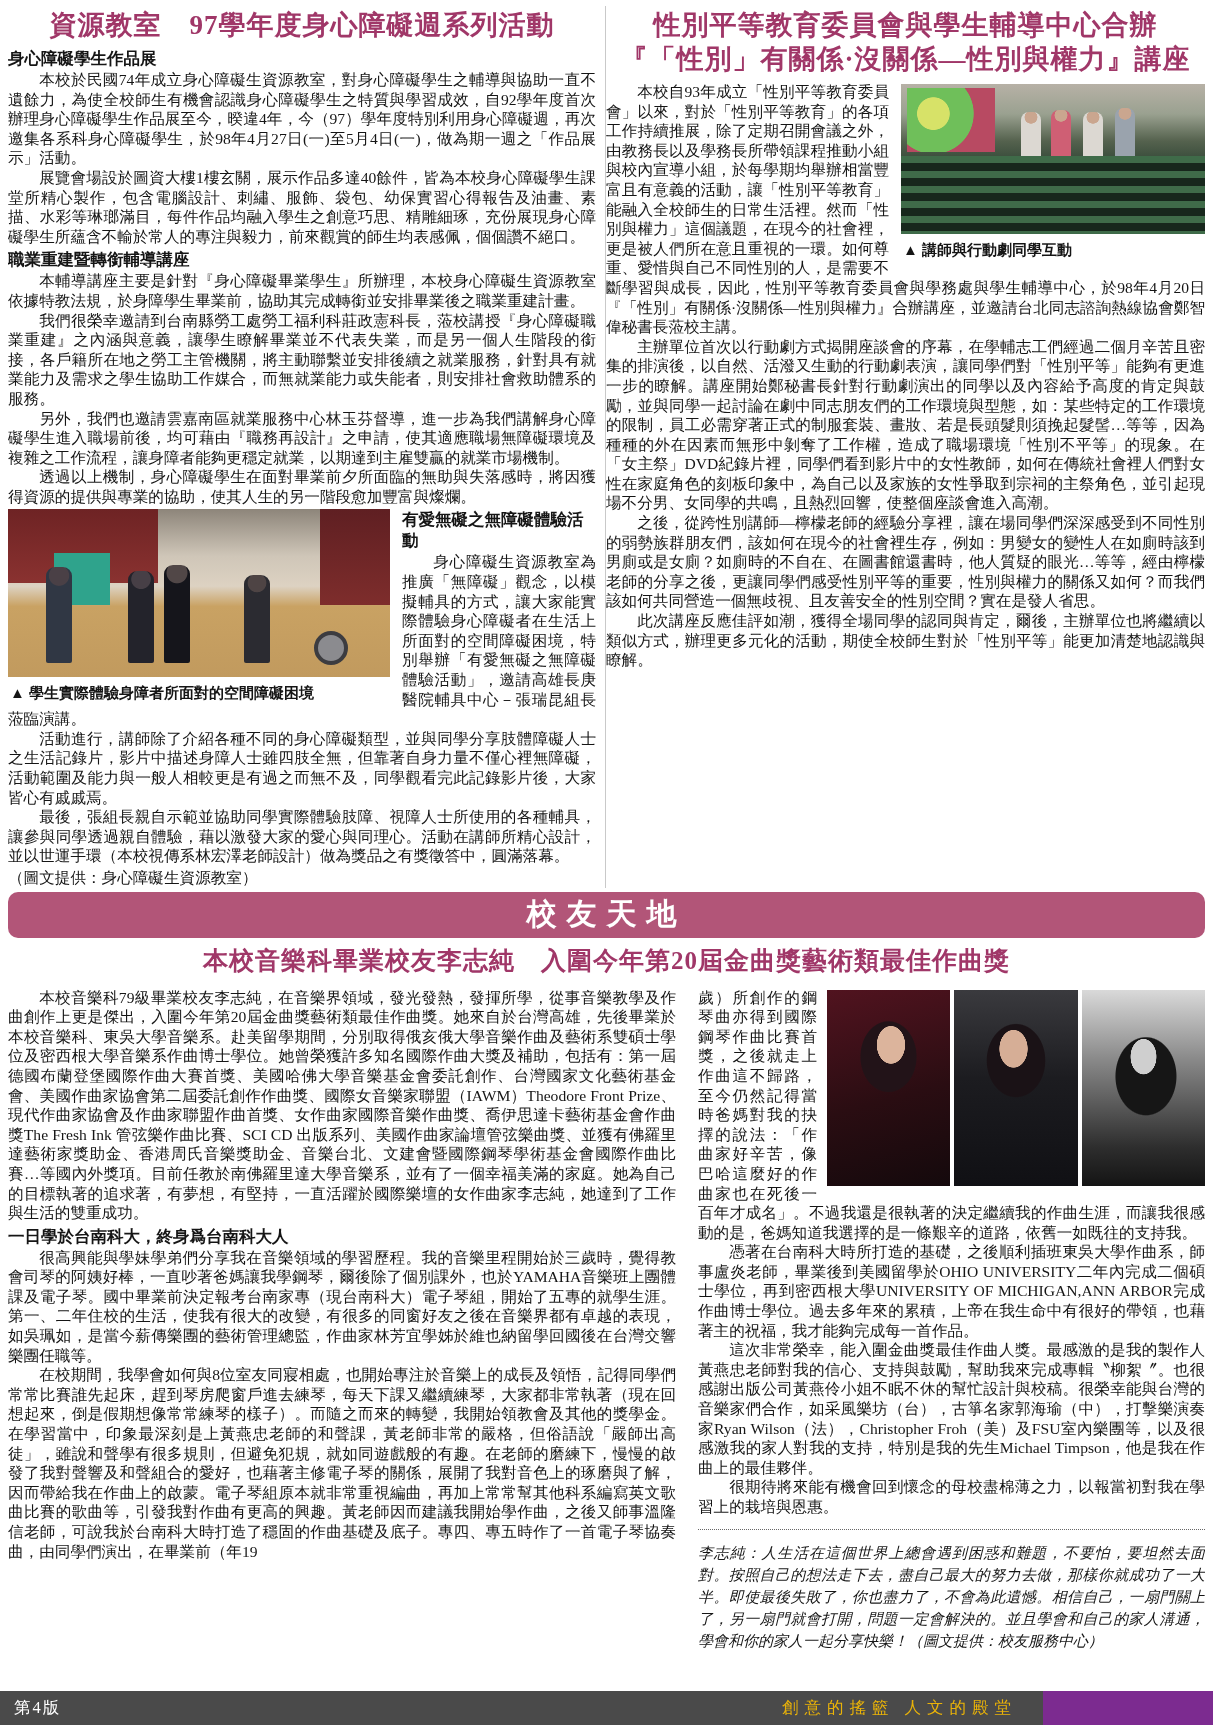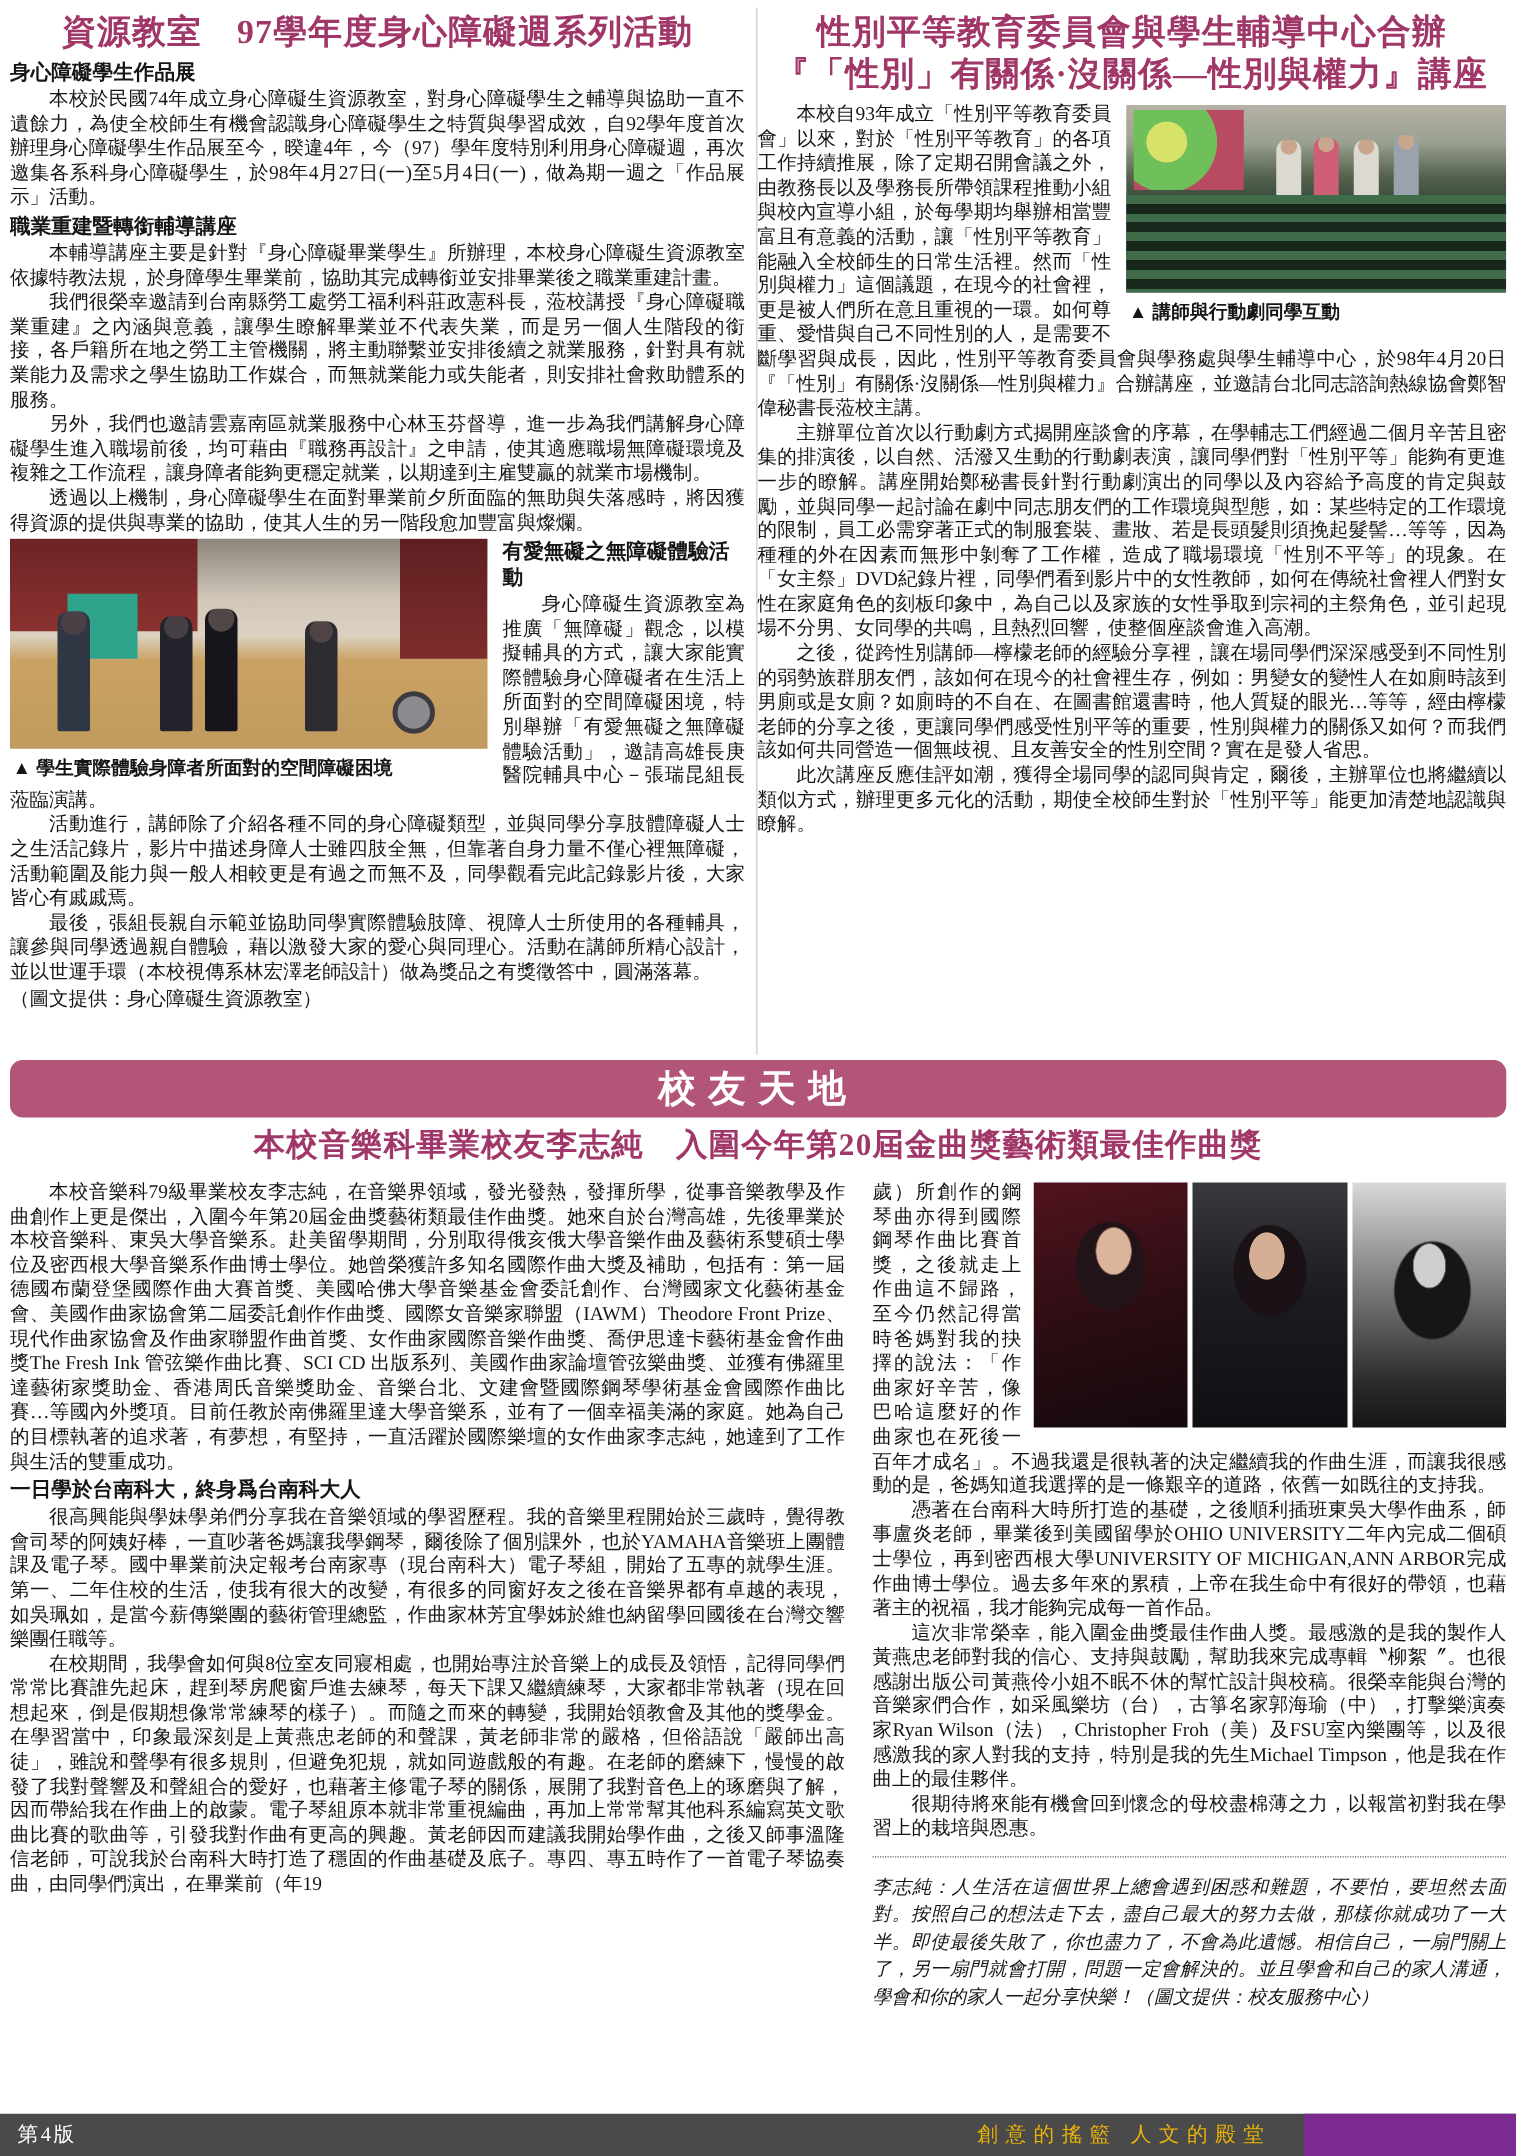--- a/index.html
+++ b/index.html
@@ -109,20 +109,21 @@
 <body>
 
 <div class="page">
 
   <div class="top-row">
 
     <div class="article left">
       <h1 class="atitle">資源教室　97學年度身心障礙週系列活動</h1>
       <h2 class="subhead">身心障礙學生作品展</h2>
       <p>本校於民國74年成立身心障礙生資源教室，對身心障礙學生之輔導與協助一直不遺餘力，為使全校師生有機會認識身心障礙學生之特質與學習成效，自92學年度首次辦理身心障礙學生作品展至今，暌違4年，今（97）學年度特別利用身心障礙週，再次邀集各系科身心障礙學生，於98年4月27日(一)至5月4日(一)，做為期一週之「作品展示」活動。</p>
+      <p>展覽會場設於圖資大樓1樓玄關，展示作品多達40餘件，皆為本校身心障礙學生課堂所精心製作，包含電腦設計、刺繡、服飾、袋包、幼保實習心得報告及油畫、素描、水彩等琳瑯滿目，每件作品均融入學生之創意巧思、精雕細琢，充份展現身心障礙學生所蘊含不輸於常人的專注與毅力，前來觀賞的師生均表感佩，個個讚不絕口。</p>
       <h2 class="subhead">職業重建暨轉銜輔導講座</h2>
       <p>本輔導講座主要是針對『身心障礙畢業學生』所辦理，本校身心障礙生資源教室依據特教法規，於身障學生畢業前，協助其完成轉銜並安排畢業後之職業重建計畫。</p>
       <p>我們很榮幸邀請到台南縣勞工處勞工福利科莊政憲科長，蒞校講授『身心障礙職業重建』之內涵與意義，讓學生瞭解畢業並不代表失業，而是另一個人生階段的銜接，各戶籍所在地之勞工主管機關，將主動聯繫並安排後續之就業服務，針對具有就業能力及需求之學生協助工作媒合，而無就業能力或失能者，則安排社會救助體系的服務。</p>
       <p>另外，我們也邀請雲嘉南區就業服務中心林玉芬督導，進一步為我們講解身心障礙學生進入職場前後，均可藉由『職務再設計』之申請，使其適應職場無障礙環境及複雜之工作流程，讓身障者能夠更穩定就業，以期達到主雇雙贏的就業市場機制。</p>
       <p>透過以上機制，身心障礙學生在面對畢業前夕所面臨的無助與失落感時，將因獲得資源的提供與專業的協助，使其人生的另一階段愈加豐富與燦爛。</p>
 
       <div class="float-photo-left">
         <div class="photo photoA">
           <div class="wall-red"></div>
           <div class="wall-red2"></div>

